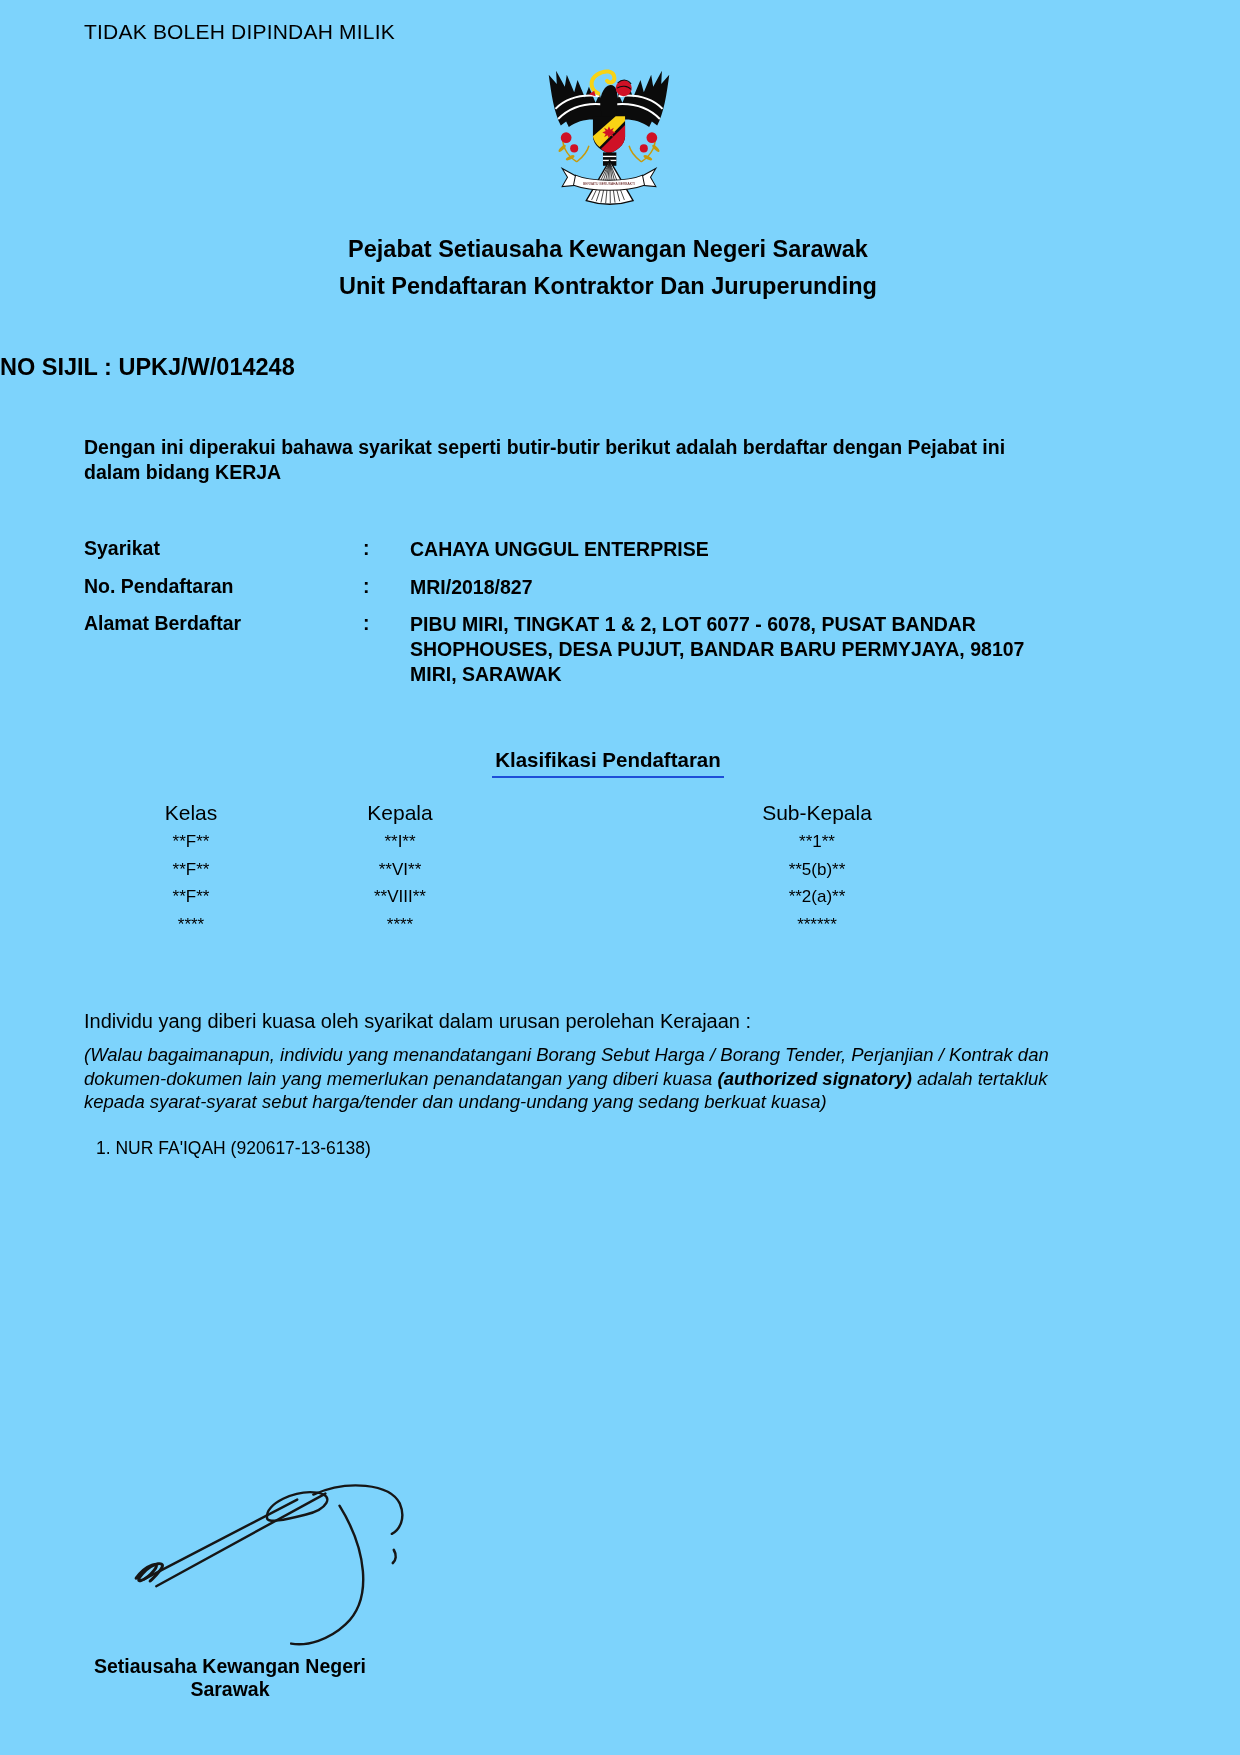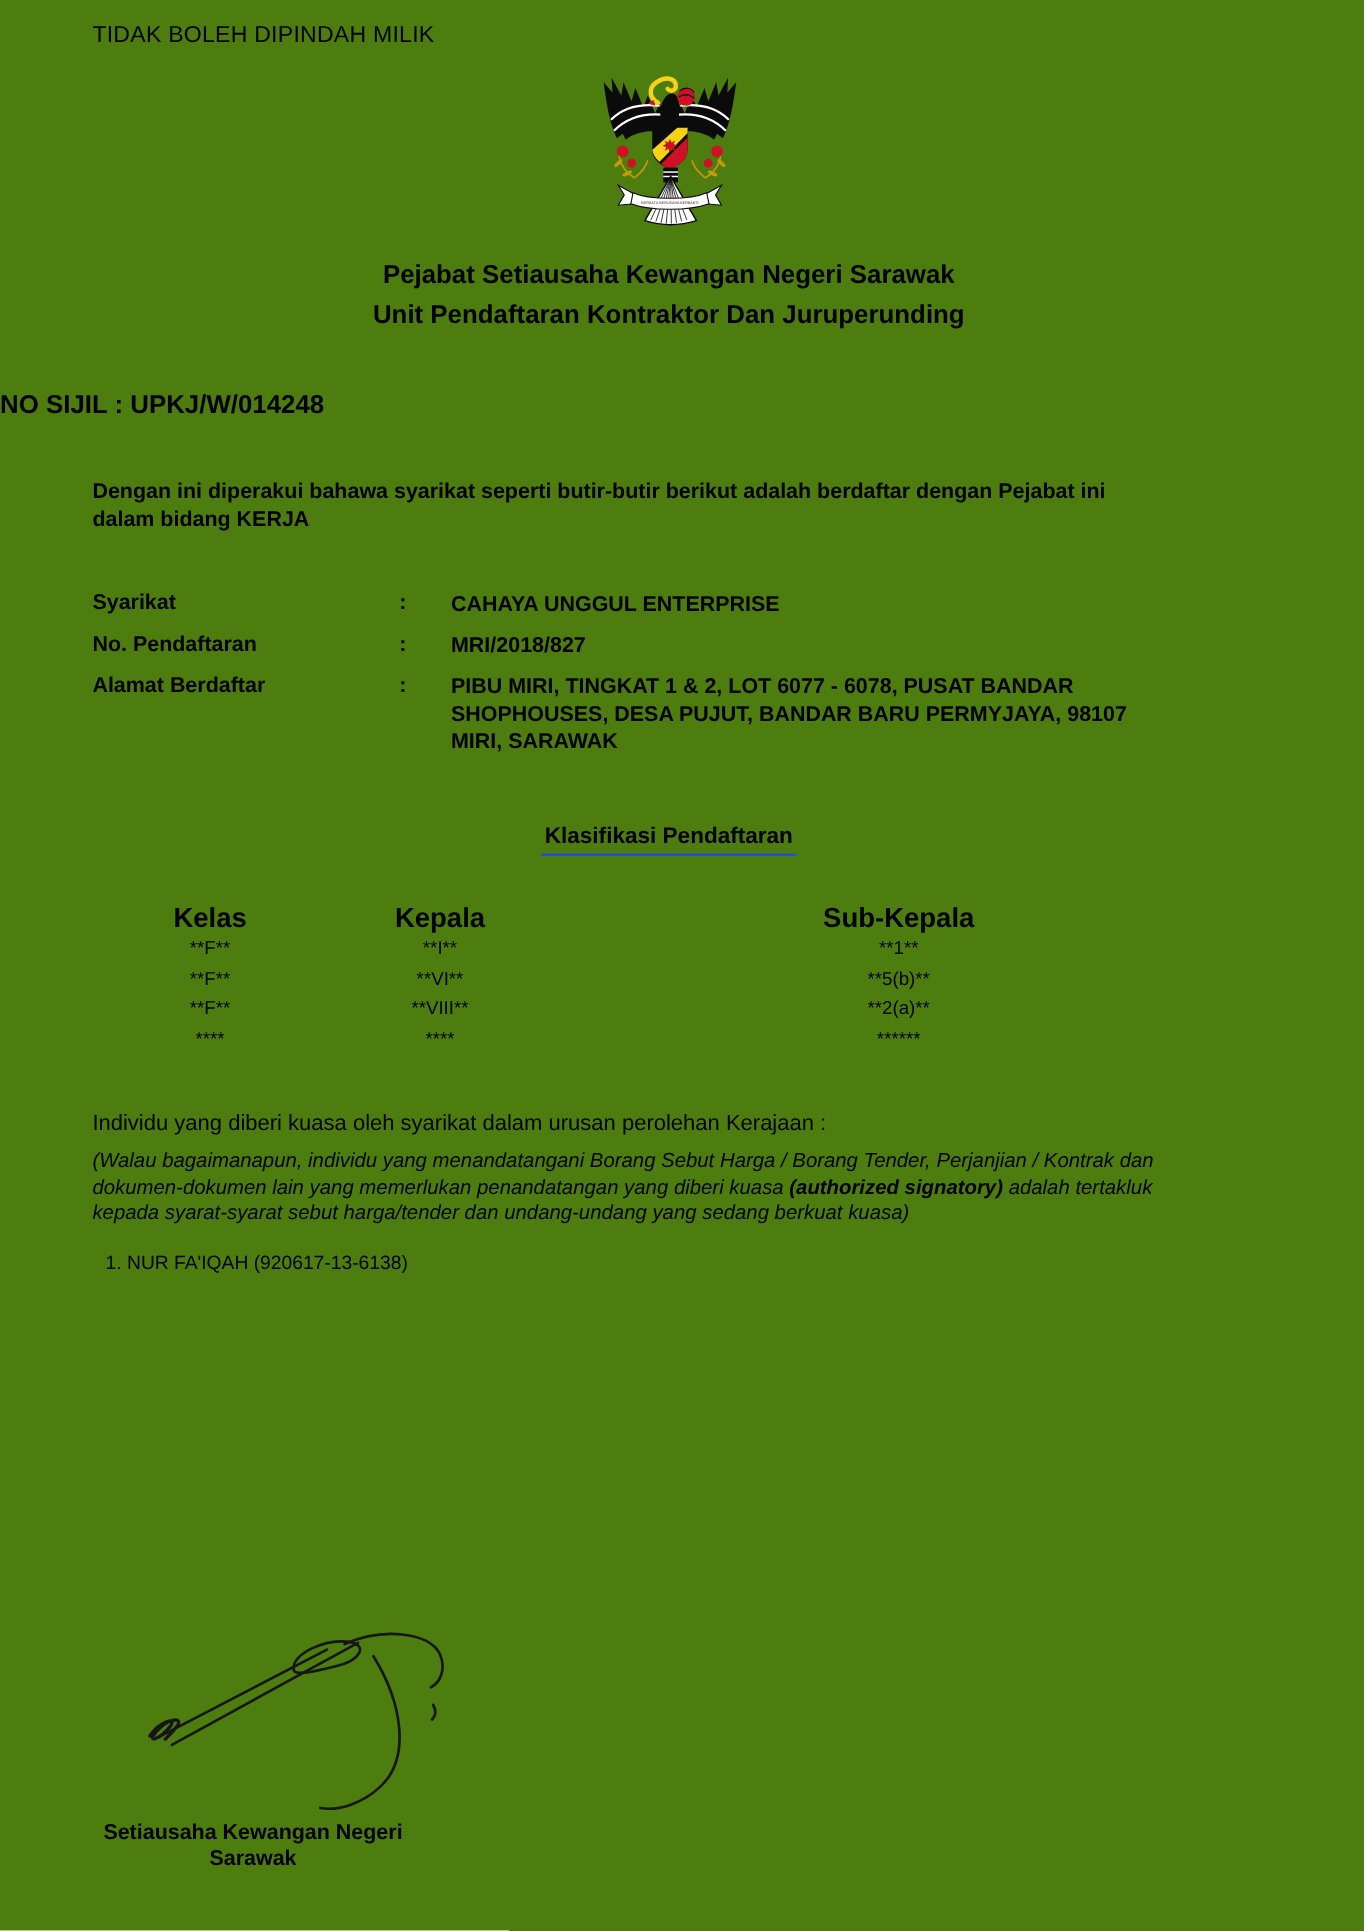--- a/index.html
+++ b/index.html
@@ -1,17 +1,17 @@
 <!DOCTYPE html>
 <html style="--crest-black: #0b0b0b; --crest-red: #cf1126; --crest-yellow: #f8d315; --crest-gold: #c79a0a; --crest-white: #ffffff; --crest-motto_text: #5a0f0f;"><head>
 <meta charset="utf-8">
 <style>
   html,body { margin:0; padding:0; background:#ffffff; }
   .page {
-    position:relative; width:1240px; height:1755px; background:#4d7c0f;
+    position:relative; width:1240px; height:1755px; background:#7dd3fc;
     color:#000; font-family:"Liberation Sans", sans-serif; overflow:hidden;
   }
   .notice { position:absolute; left:84px; top:20px; font-size:21px; letter-spacing:0.2px; }
   .crest { position:absolute; left:535px; top:60px; width:148px; height:154px; }
   .crest svg { width:100%; height:100%; display:block; }
   .org { position:absolute; left:0; width:1216px; text-align:center; font-weight:bold; font-size:23.5px; }
   #org1 { top:236px; }
   #org2 { top:273px; }
   .certno { position:absolute; left:0; top:354px; width:1216px; text-align:left; font-weight:bold; font-size:23.5px; }
   .intro {
@@ -21,21 +21,21 @@
   .detail-label { position:absolute; left:84px; font-weight:bold; font-size:19.5px; }
   .detail-colon { position:absolute; left:363px; font-weight:bold; font-size:19.5px; }
   .detail-value { position:absolute; left:410px; width:700px; font-weight:bold; font-size:19.5px; line-height:25px; white-space:pre-line; }
   .r1 { top:537px; } .r2 { top:575px; } .r3 { top:612px; }
   .cls-title { position:absolute; top:748px; left:0; width:1216px; text-align:center; font-size:20.5px; font-weight:bold; }
   .cls-title .underlined { display:inline-block; border-bottom:2px solid #1d4ed8; padding:0 3px 4px 3px; }
   .cls-col { position:absolute; top:801px; text-align:center; }
   #cls-col-1 { left:91px;  width:200px; }
   #cls-col-2 { left:300px; width:200px; }
   #cls-col-3 { left:667px; width:300px; }
-  .cls-head { font-weight:bold; font-size:25px; height:31px;margin-top:20px; }
+  .cls-head { font-weight:normal; font-size:21px; height:31px; }
   .cls-cell { font-size:17px; height:27.5px; }
   .auth-heading { position:absolute; left:84px; top:1010px; font-weight:normal; font-size:20px; }
   .auth-note { position:absolute; left:84px; top:1043px; width:990px; font-style:italic; font-size:18.5px; line-height:23.5px; }
   .auth-note b { font-weight:bold;text-align:center; }
   .individual { position:absolute; left:96px; top:1138px; font-size:17.5px; }
   .signature { position:absolute; left:116px; top:1462px; width:302px; height:188px; }
   .signature svg { width:100%; height:100%; display:block; }
   .footer-left  { position:absolute; left:60px;  top:1655px; width:340px; text-align:center; font-weight:bold; font-size:19.5px; line-height:22.5px; }
   .footer-right { position:absolute; left:840px; top:1655px; width:340px; text-align:center; font-weight:bold; font-size:19.5px; line-height:22.5px; }
 </style>

